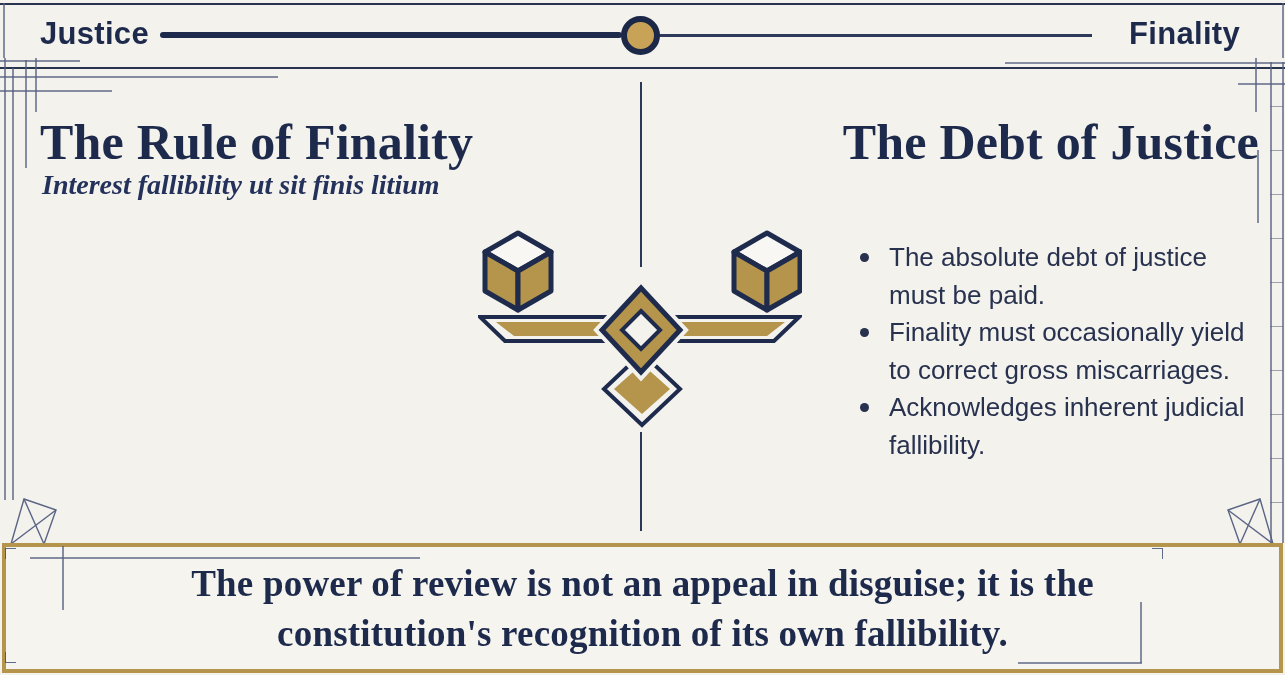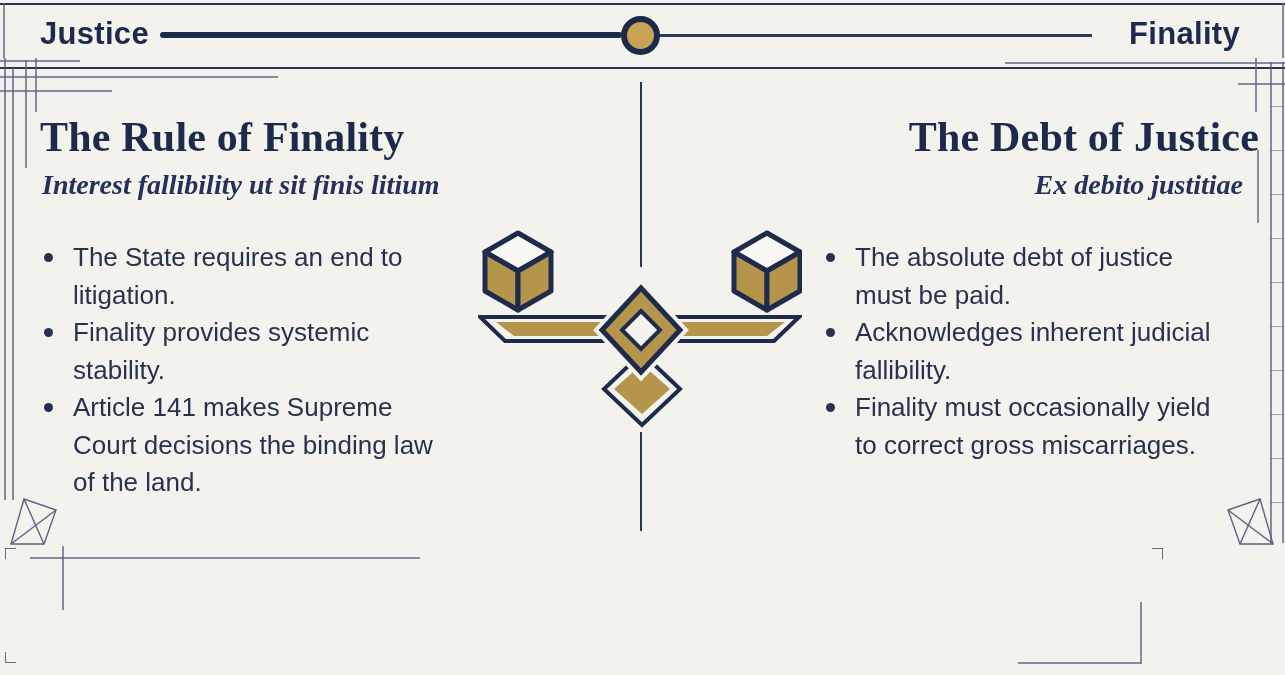--- a/index.html
+++ b/index.html
@@ -27,35 +27,35 @@
                  background:#1d2a4c; border-radius:3px; }
   .track-right { position:absolute; left:658px; top:34px; width:434px; height:2.5px;
                  background:#2d3a5b; }
   .slider-knob {
     position:absolute; left:621px; top:16px; width:39px; height:39px;
     border-radius:50%; background:#c8a357; border:6px solid #1b2847;
   }
   
   .panel-title {
     position:absolute; top:113px; font-family:"Liberation Serif", serif;
-    font-weight:bold; font-size:42px; color:#1d2a4c; letter-spacing:.2px;
+    font-weight:bold; font-size:50px; color:#1d2a4c; letter-spacing:.2px;
   }
   .panel-subtitle {
     position:absolute; top:169px; font-family:"Liberation Serif", serif;
     font-weight:bold; font-style:italic; font-size:28px; color:#24315a;
   }
   .bullets { position:absolute; top:239px; list-style:none;
              font-size:26px; line-height:37.5px; color:#28324f; }
   .bullets li { position:relative; padding-left:33px; }
   .bullets li::before {
     content:""; position:absolute; left:4px; top:14px;
     width:9px; height:9px; border-radius:50%; background:#28324f;
   }
   .bullets-left  { left:40px;  width:405px; }
-  .bullets-right { left:822px; width:398px; }
+  .bullets-right { left:856px; width:398px; }
   
   .divider { position:absolute; left:640px; width:2px; background:#2c3857; }
   
   .quote-box {
     position:absolute; left:2px; top:543px; width:1281px; height:130px;
     border:4px solid #b5944b; background:#f5f4ef; padding-top:12px;
   }
   .quote-line {
     text-align:center; font-family:"Liberation Serif", serif; font-weight:bold;
     color:#1d2a4c; font-size:37px; line-height:50px; letter-spacing:.2px;
@@ -116,32 +116,26 @@
   <div class="track-left"></div>
   <div class="track-right"></div>
   <div class="slider-knob"></div>
   <div class="slider-label" style="right:45px">Finality</div>
 
   <div class="divider" style="top:82px;height:185px"></div>
   <div class="divider" style="top:432px;height:99px"></div>
 
   <div class="panel-title" style="left:40px">The Rule of Finality</div>
   <div class="panel-subtitle" style="left:42px">Interest fallibility ut sit finis litium</div>
-  <ul class="bullets bullets-left">
-    <li><span>The State requires an end to litigation.</span></li>
-    <li><span>Finality provides systemic stability.</span></li>
-    <li><span>Article 141 makes Supreme Court decisions the binding law of the land.</span></li>
-  </ul>
 
   <div class="panel-title" style="right:26px">The Debt of Justice</div>
-  <div class="panel-subtitle" style="right:42px">Ex debito justitiae</div>
   <ul class="bullets bullets-right">
     <li><span>The absolute debt of justice must be paid.</span></li>
+    <li><span>Finality must occasionally yield to correct gross miscarriages.</span></li>
     <li><span>Acknowledges inherent judicial fallibility.</span></li>
-    <li><span>Finality must occasionally yield to correct gross miscarriages.</span></li>
   </ul>
 
   <svg class="icon-abs" style="left:478px;top:226px" width="324" height="202" viewBox="0 0 324 202">
 
     <g>
       <polygon points="2,91 321,91 296,115 27,115" fill="#f3f2ed" stroke="#1e2b4d" stroke-width="4"></polygon>
       <polygon points="18,96 307,96 289,110 36,110" fill="#b5944b"></polygon>
     </g>
 
     <g>
@@ -161,20 +155,24 @@
       <polygon points="73,26 40,45 40,84 73,65" fill="#b5944b"></polygon>
     </g>
 
     <g stroke="#1e2b4d" stroke-width="5" stroke-linejoin="round">
       <polygon points="289,7 322,26 289,45 256,26" fill="#f8f7f3"></polygon>
       <polygon points="256,26 289,45 289,84 256,65" fill="#b5944b"></polygon>
       <polygon points="322,26 289,45 289,84 322,65" fill="#b5944b"></polygon>
     </g>
   </svg>
 
+  <div class="quote-box">
+    <div class="quote-line">The power of review is not an appeal in disguise; it is the</div>
+    <div class="quote-line">constitution's recognition of its own fallibility.</div>
+  </div>
 
   <div class="hline" style="left:30px;top:557px;width:390px"></div>
   <div class="vline" style="left:62px;top:546px;height:64px"></div>
   <div class="vline" style="left:1140px;top:602px;height:61px"></div>
   <div class="hline" style="left:1018px;top:662px;width:124px"></div>
   <div class="corner-mark cm-tl" style="left:5px;top:548px"></div>
   <div class="corner-mark cm-bl" style="left:5px;top:652px"></div>
   <div class="corner-mark cm-tr" style="left:1152px;top:548px"></div>
 
 </div>

